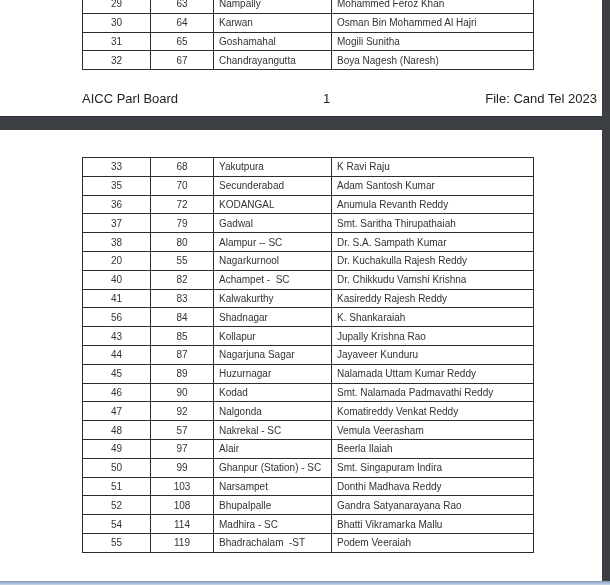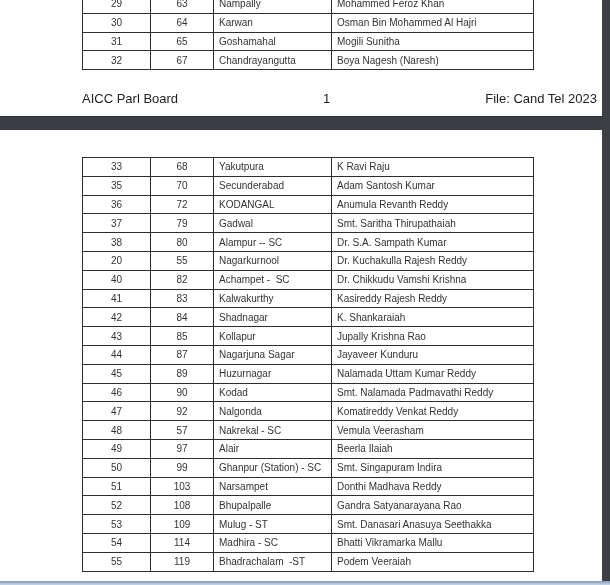--- a/index.html
+++ b/index.html
@@ -132,21 +132,21 @@
             <td class="c-name">Achampet -&nbsp; SC</td>
             <td class="c-cand">Dr. Chikkudu Vamshi Krishna</td>
           </tr>
           <tr>
             <td class="c-sno">41</td>
             <td class="c-ac">83</td>
             <td class="c-name">Kalwakurthy</td>
             <td class="c-cand">Kasireddy Rajesh Reddy</td>
           </tr>
           <tr>
-            <td class="c-sno">42</td>
+            <td class="c-sno">56</td>
             <td class="c-ac">84</td>
             <td class="c-name">Shadnagar</td>
             <td class="c-cand">K. Shankaraiah</td>
           </tr>
           <tr>
             <td class="c-sno">43</td>
             <td class="c-ac">85</td>
             <td class="c-name">Kollapur</td>
             <td class="c-cand">Jupally Krishna Rao</td>
           </tr>
@@ -198,26 +198,20 @@
             <td class="c-name">Narsampet</td>
             <td class="c-cand">Donthi Madhava Reddy</td>
           </tr>
           <tr>
             <td class="c-sno">52</td>
             <td class="c-ac">108</td>
             <td class="c-name">Bhupalpalle</td>
             <td class="c-cand">Gandra Satyanarayana Rao</td>
           </tr>
           <tr>
-            <td class="c-sno">53</td>
-            <td class="c-ac">109</td>
-            <td class="c-name">Mulug - ST</td>
-            <td class="c-cand">Smt. Danasari Anasuya Seethakka</td>
-          </tr>
-          <tr>
             <td class="c-sno">54</td>
             <td class="c-ac">114</td>
             <td class="c-name">Madhira - SC</td>
             <td class="c-cand">Bhatti Vikramarka Mallu</td>
           </tr>
           <tr>
             <td class="c-sno">55</td>
             <td class="c-ac">119</td>
             <td class="c-name">Bhadrachalam&nbsp; -ST</td>
             <td class="c-cand">Podem Veeraiah</td>

